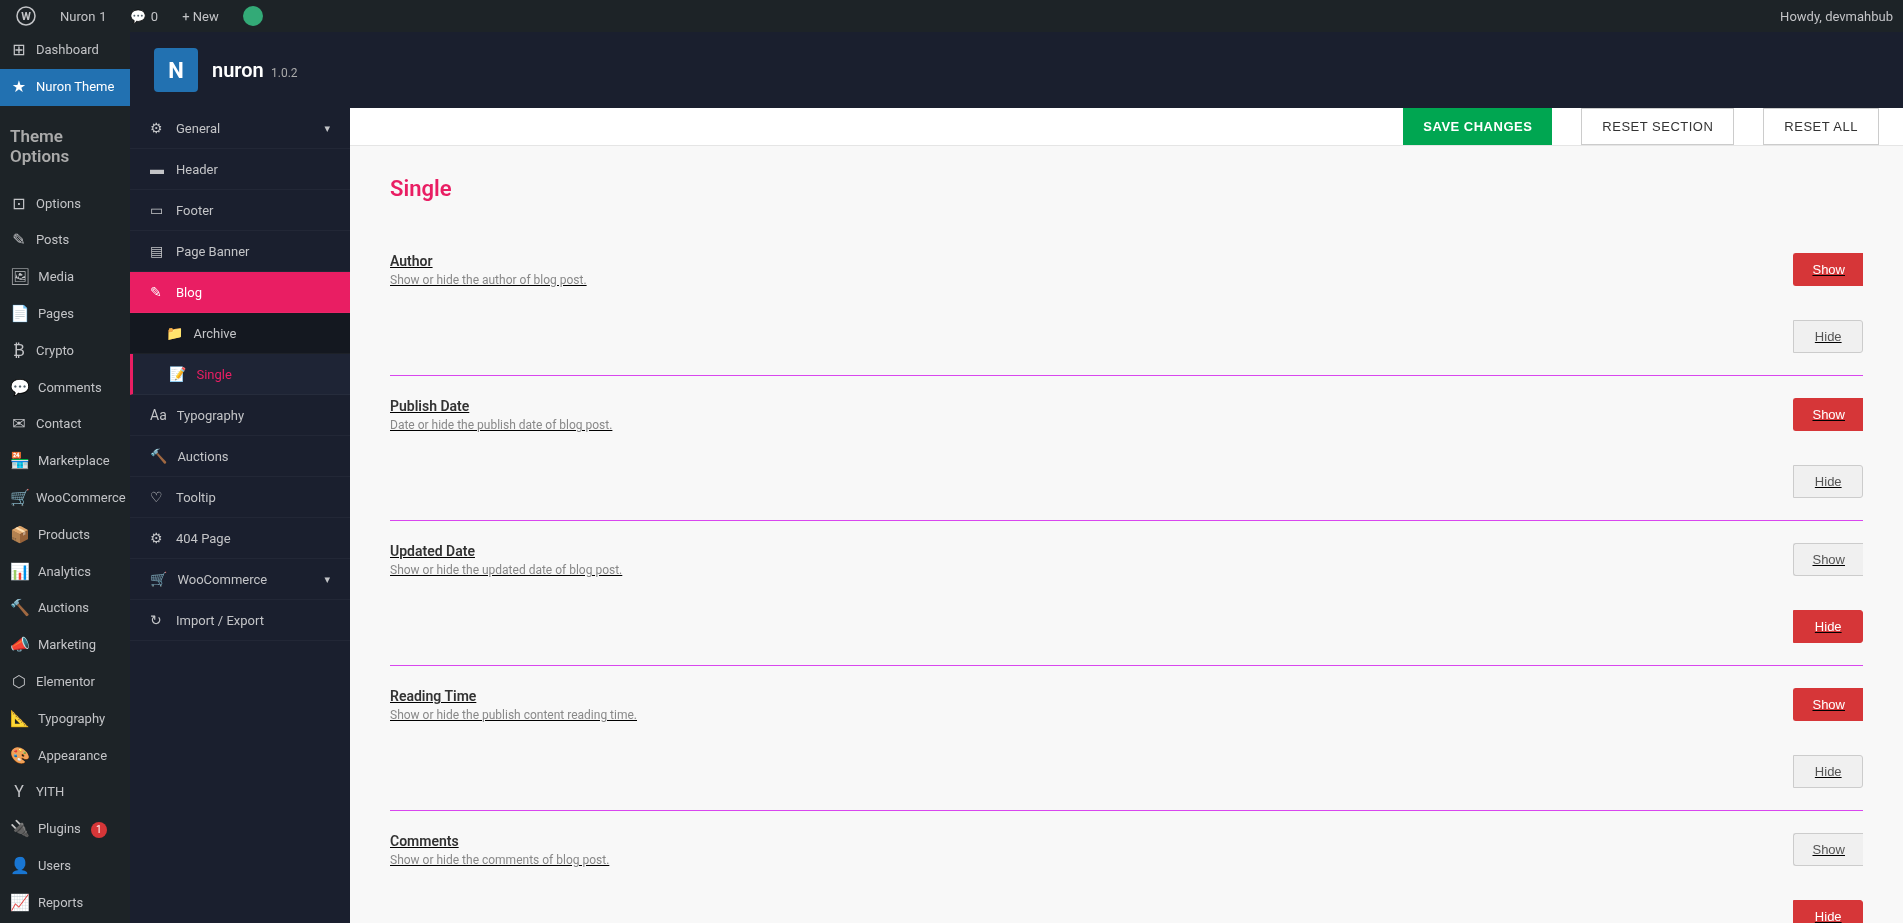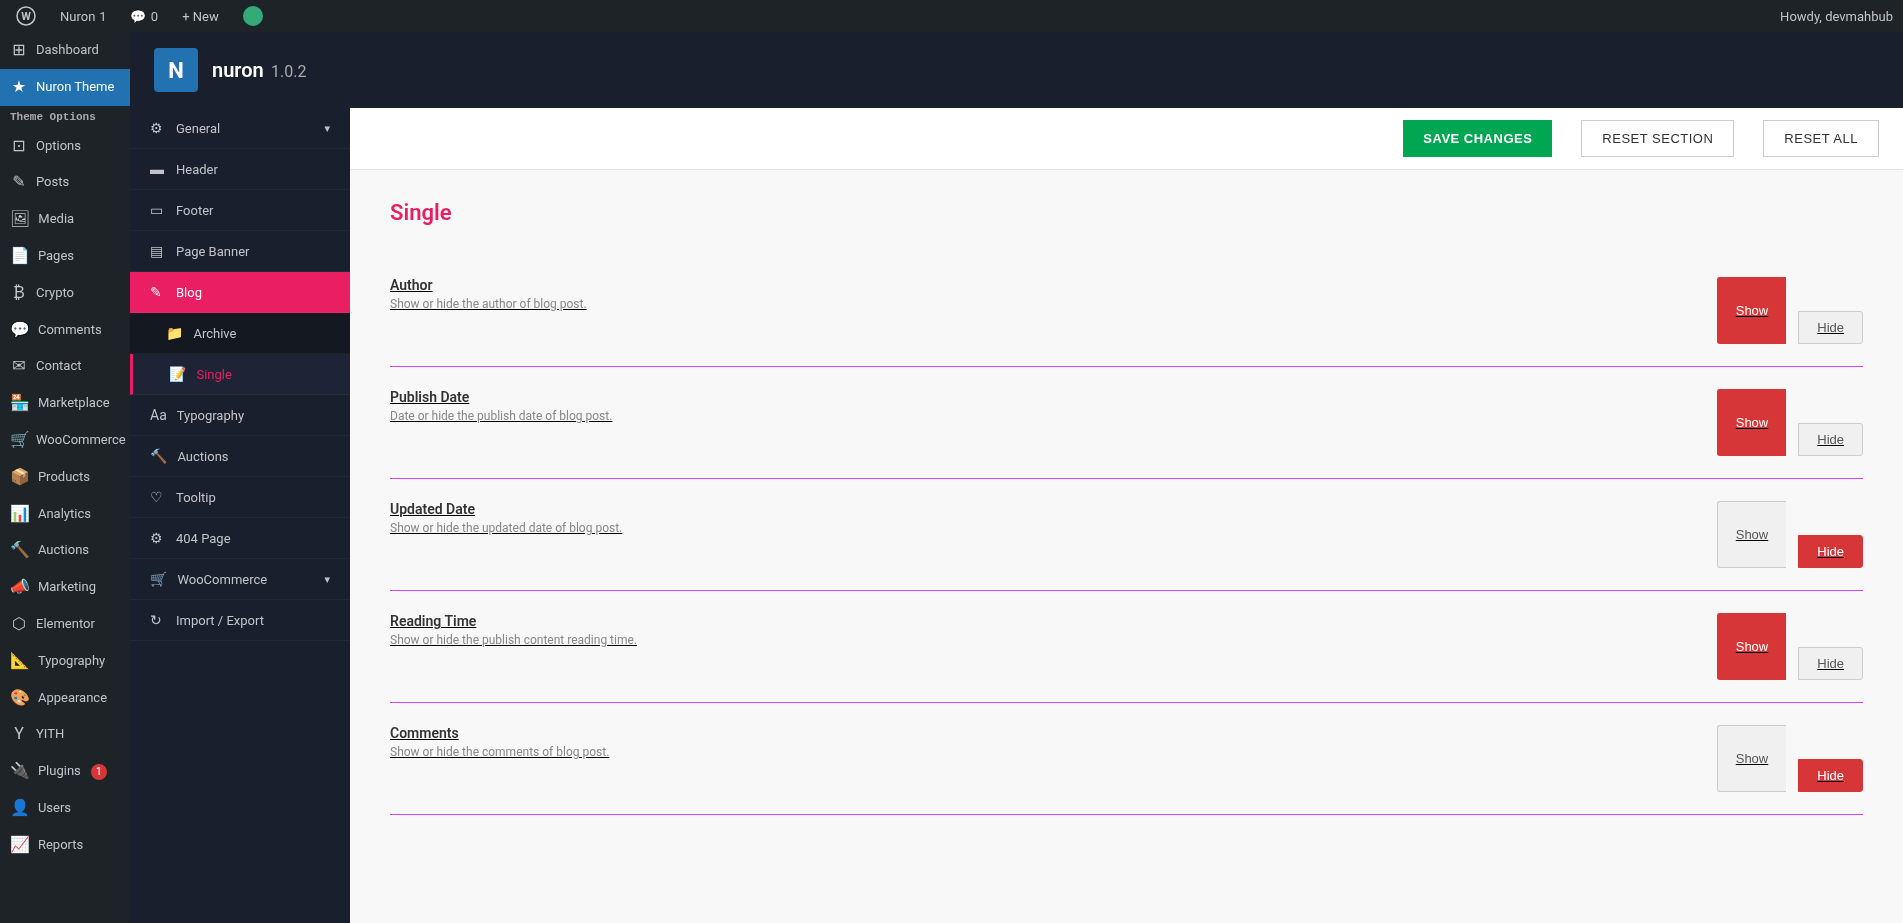--- a/index.html
+++ b/index.html
@@ -73,21 +73,21 @@
     .nuron-logo-box {
       background: #2271b1;
       width: 44px; height: 44px;
       display: flex; align-items: center; justify-content: center;
       border-radius: 4px;
       color: #fff;
       font-size: 22px;
       font-weight: bold;
     }
     .nuron-title { color: #fff; font-size: 20px; font-weight: 600; }
-    .nuron-version { color: #aaa; font-size: 16px; margin-left: 4px; }
+    .nuron-version { color: #aaa; font-size: 12px; margin-left: 4px; }
 
     
     #theme-options-wrap { display: flex; flex: 1; overflow: hidden; background: #fff; }
 
     
     #theme-nav {
       width: 220px;
       background: #1a1f2e;
       overflow-y: auto;
       flex-shrink: 0;
@@ -112,21 +112,21 @@
       padding-left: 36px;
       font-size: 13px;
     }
 
     
     #main-panel { flex: 1; overflow-y: auto; background: #f8f8f8; }
 
     
     #action-bar {
       background: #fff;
-      padding: 12px 24px;
+      padding: 0 24px;
       display: flex;
       justify-content: flex-end;
       gap: 8px;
       border-bottom: 1px solid #e5e5e5;
       position: sticky; top: 0; z-index: 10;
     }
     .btn-save {
       background: #00a651;
       color: #fff;
       border: none;
@@ -168,21 +168,21 @@
     .option-label {
       font-size: 14px;
       font-weight: 600;
       color: #333;
       margin-bottom: 4px;
     }
     .option-desc {
       font-size: 12px;
       color: #888;
     }
-    .option-control { display: flex; gap: 12px; }
+    .option-control { display: flex; gap: 0; flex-direction: column; }
     .toggle-btn {
       padding: 8px 18px;
       font-size: 13px;
       font-weight: 500;
       cursor: pointer;
       border: 1px solid #ccc;
       background: #f0f0f0;
       color: #555;
     }
     .toggle-btn:first-child { border-right: none; border-radius: 3px 0 0 3px; }
@@ -238,21 +238,21 @@
 
   <div id="adminmenu-wrap">
     <div class="menu-item">
       <span class="menu-icon">⊞</span>
       <span>Dashboard</span>
     </div>
     <div class="menu-item nuron-theme">
       <span class="menu-icon">★</span>
       <span>Nuron Theme</span>
     </div>
-    <div style="padding: 5px 10px; font-size:11px; color:#aaa; font-weight:600;font-family:Liberation Mono, monospace;">Theme Options</div>
+    <div style="padding: 20px 10px; font-size:17px; color:#aaa; font-weight:600;">Theme Options</div>
     <div class="menu-item">
       <span class="menu-icon">⊡</span>
       <span>Options</span>
     </div>
     <div class="menu-item">
       <span class="menu-icon">✎</span>
       <span>Posts</span>
     </div>
     <div class="menu-item">
       <span class="menu-icon">🖼</span>

